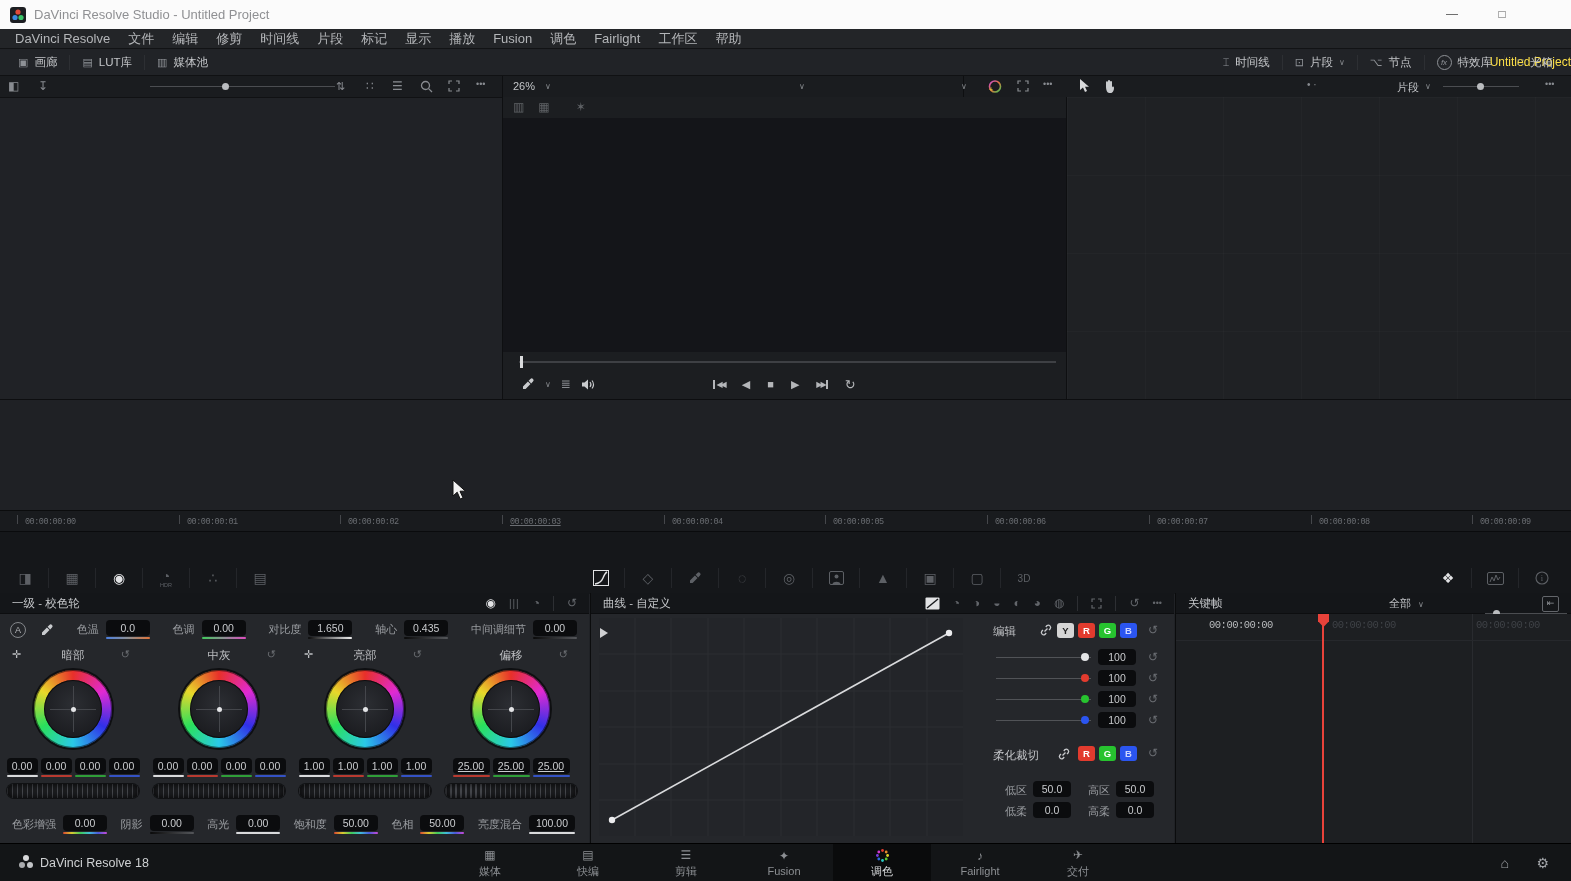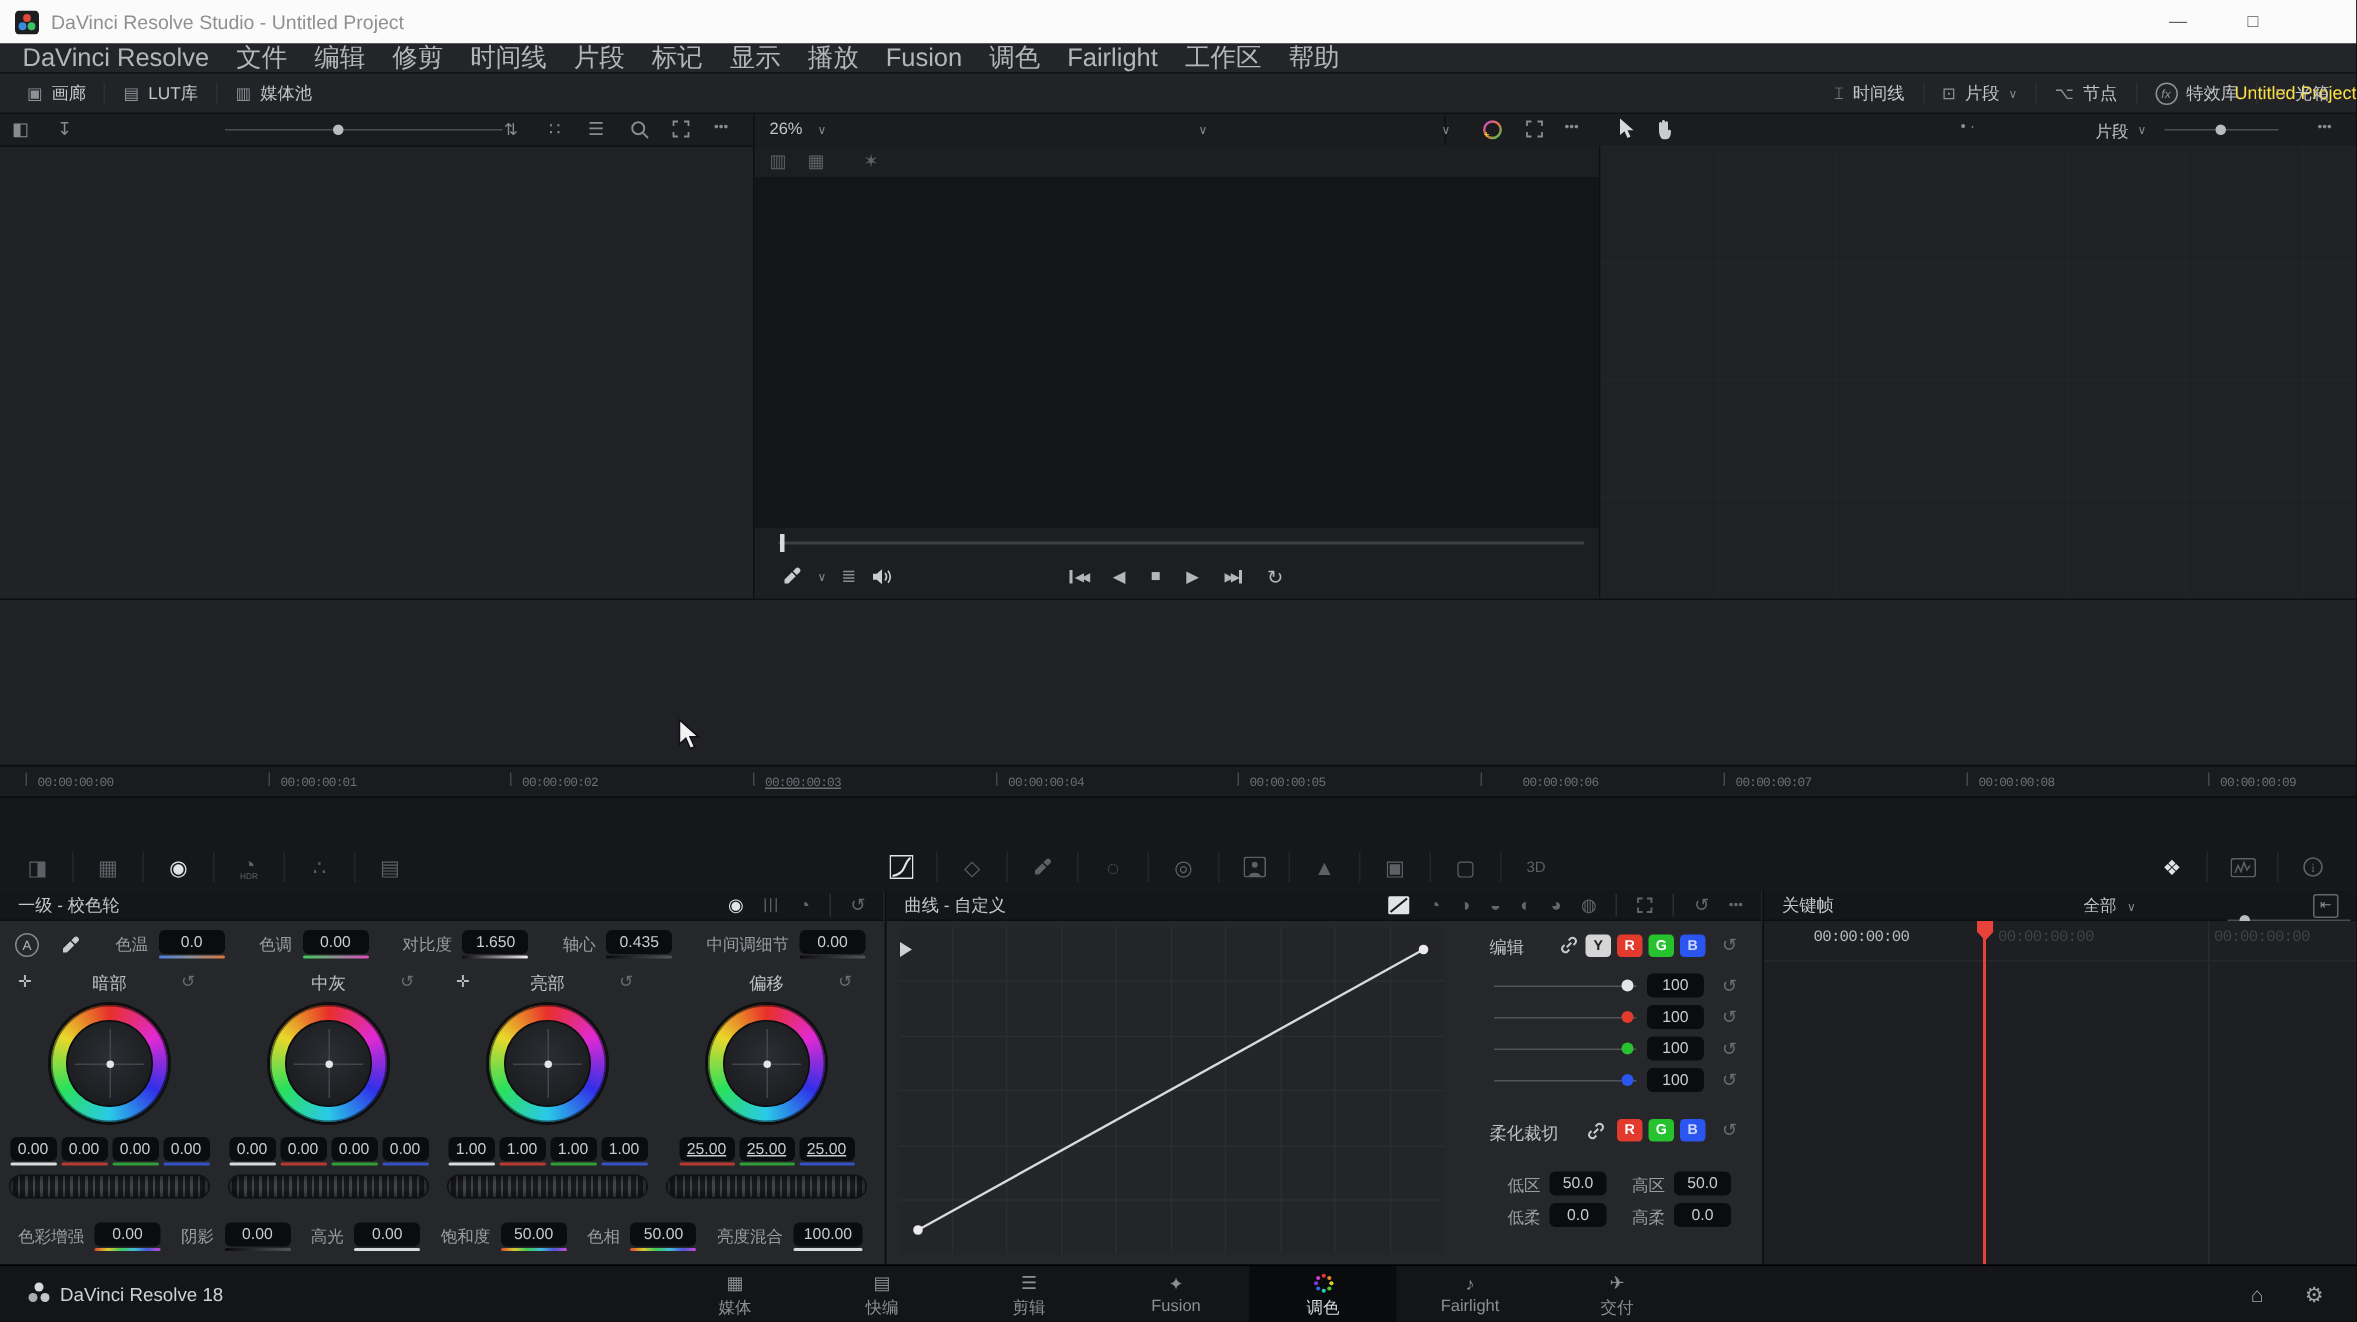--- a/index.html
+++ b/index.html
@@ -8,21 +8,21 @@
   .abs{position:absolute;}
   .row{display:flex;align-items:center;}
 
   
   .titlebar{position:absolute;left:0;top:0;width:100%;height:29px;background:#fbfbfb;display:flex;align-items:center;box-sizing:border-box;padding:0 10px;}
   .ttext{color:#8f9093;font-size:13px;margin-left:8px;text-align:right;}
   .winbtn{position:absolute;top:0;height:29px;line-height:29px;color:#5c5c5c;font-size:12px;text-align:center;width:30px;}
 
   
   .menubar{position:absolute;left:0;top:29px;width:100%;height:20px;background:#232528;border-bottom:1px solid #121315;display:flex;align-items:center;padding-left:6px;box-sizing:border-box;}
-  .menu-item{color:#b4b6b9;font-size:17px;padding:0 9px;white-space:nowrap;}
+  .menu-item{color:#b4b6b9;font-size:13px;padding:0 9px;white-space:nowrap;}
 
   
   .toolbar{position:absolute;left:0;top:50px;width:100%;height:25px;background:#212327;border-bottom:1px solid #101113;}
   .tb-left{position:absolute;left:6px;top:0;height:25px;display:flex;align-items:center;}
   .tb-btn{display:flex;align-items:center;gap:6px;padding:0 12px;color:#c3c5c8;font-size:11.5px;height:25px;}
   .tb-ic{color:#8e9196;font-size:11px;}
   .vsep{width:1px;height:15px;background:#2d2f33;}
   .proj-title{position:absolute;left:0;right:0;top:0;height:25px;text-align:right;line-height:25px;color:#fde047;font-size:12px;}
   .tb-right{position:absolute;right:6px;top:0;height:25px;display:flex;align-items:center;}
   .fx-circ{display:inline-block;width:13px;height:13px;border:1px solid #8e9196;border-radius:50%;font-size:8px;line-height:13px;text-align:center;font-style:italic;color:#8e9196;}
@@ -365,21 +365,21 @@
       <span class="tc" style="left:187px;">00:00:00:01</span>
     <span class="tick" style="left:340px;"></span>
       <span class="tc" style="left:348px;">00:00:00:02</span>
     <span class="tick" style="left:502px;"></span>
       <span class="tc" style="left:510px;text-decoration:underline;">00:00:00:03</span>
     <span class="tick" style="left:664px;"></span>
       <span class="tc" style="left:672px;">00:00:00:04</span>
     <span class="tick" style="left:825px;"></span>
       <span class="tc" style="left:833px;">00:00:00:05</span>
     <span class="tick" style="left:987px;"></span>
-      <span class="tc" style="left:995px;margin-left:20px;">00:00:00:06</span>
+      <span class="tc" style="left:995px;">00:00:00:06</span>
     <span class="tick" style="left:1149px;"></span>
       <span class="tc" style="left:1157px;">00:00:00:07</span>
     <span class="tick" style="left:1311px;"></span>
       <span class="tc" style="left:1319px;">00:00:00:08</span>
     <span class="tick" style="left:1472px;"></span>
       <span class="tc" style="left:1480px;">00:00:00:09</span>
   </div>
 
   <div class="palbar">
     <div class="grp" style="left:2px;">

